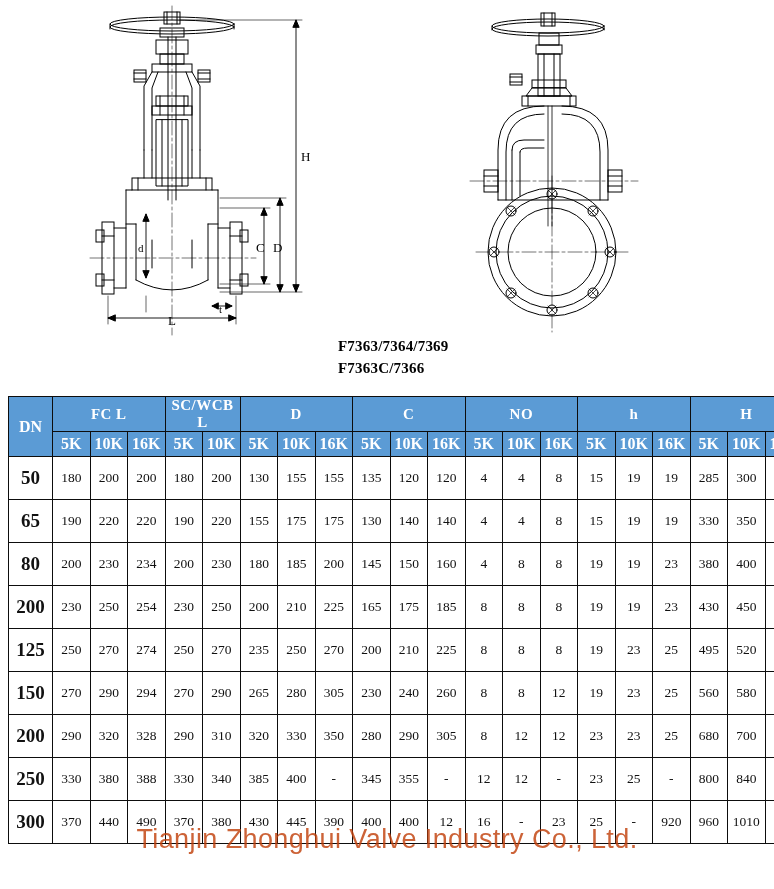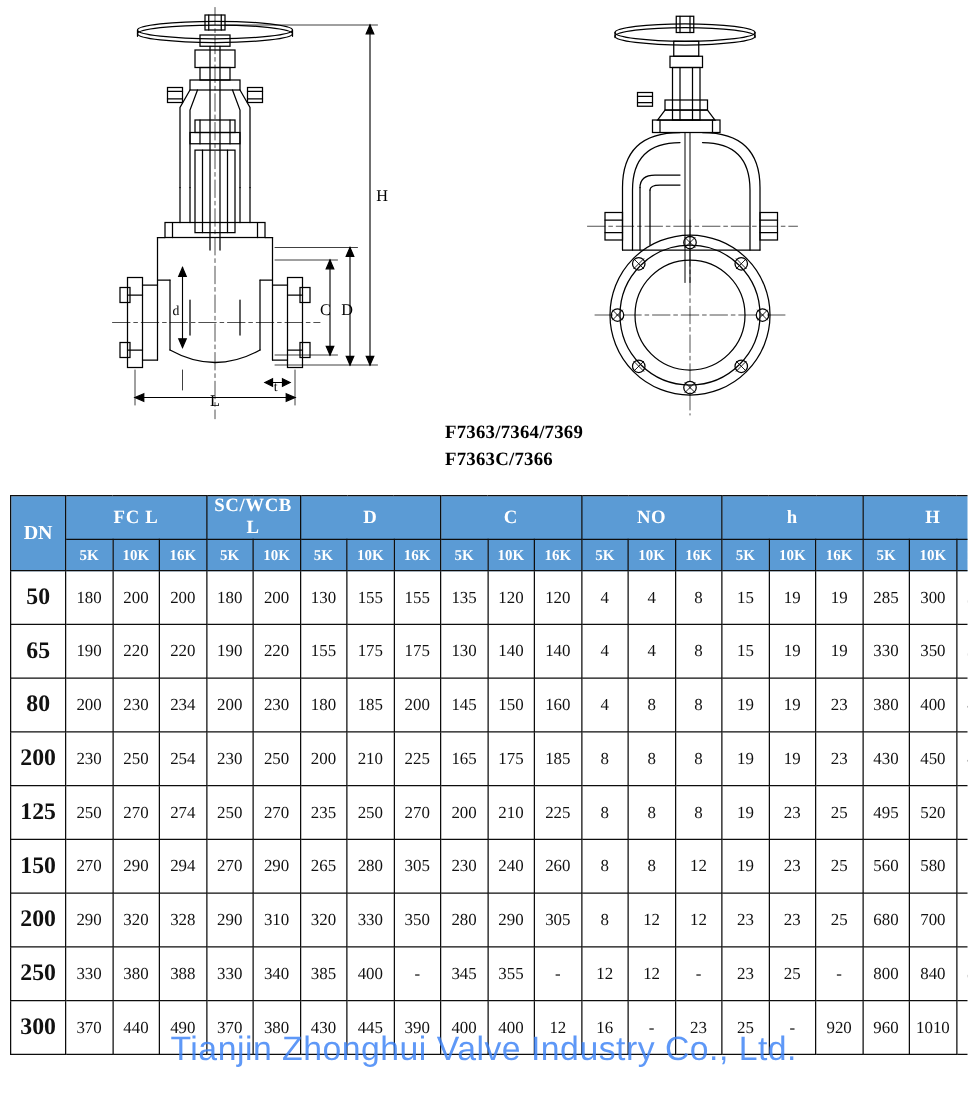--- a/index.html
+++ b/index.html
@@ -18,21 +18,21 @@
     position: relative;
     width: 774px;
     height: 388px;
   }
   .drawing-svg { position: absolute; top: 0; }
   #drawing-left  { left: 60px;  }
   #drawing-right { left: 440px; }
 
   .model-labels {
     position: absolute;
-    left: 356px;
+    left: 338px;
     top: 336px;
     font-family: "Liberation Serif", "DejaVu Serif", serif;
     font-size: 15px;
     font-weight: bold;
     color: #000;
     line-height: 1.45;
     letter-spacing: 0.2px;
   }
 
   
@@ -54,41 +54,41 @@
     vertical-align: middle;
     padding: 0;
   }
   table.spec thead th {
     background: #5b9bd5;
     color: #ffffff;
     font-weight: bold;
     font-family: "Liberation Serif", "DejaVu Serif", serif;
   }
   th.grp     { height: 33px; font-size: 15px; letter-spacing: 0.5px; }
-  th.sub     { height: 25px; font-size: 12px; }
+  th.sub     { height: 25px; font-size: 16px; }
   th.dn-head { height: 58px; font-size: 16px; }
   table.spec tbody td { height: 43px; font-size: 13.5px; color: #111; }
   table.spec tbody td.dn {
     font-weight: bold;
     font-size: 19px;
   }
   
   col.c-dn  { width: 44px; }
   col.c-d   { width: 37.5px; }
 
   
   #watermark {
     position: absolute;
     left: 0;
     top: 824px;
     width: 774px;
     text-align: center;
     font-family: "Liberation Sans", "DejaVu Sans", sans-serif;
     font-size: 27px;
-    color: #3b82f6;
+    color: #c2410c;
     opacity: 0.82;
     letter-spacing: 0.4px;
     pointer-events: none;
     white-space: nowrap;
   }
 </style>
 </head>
 <body>
 
 <div id="drawings">

